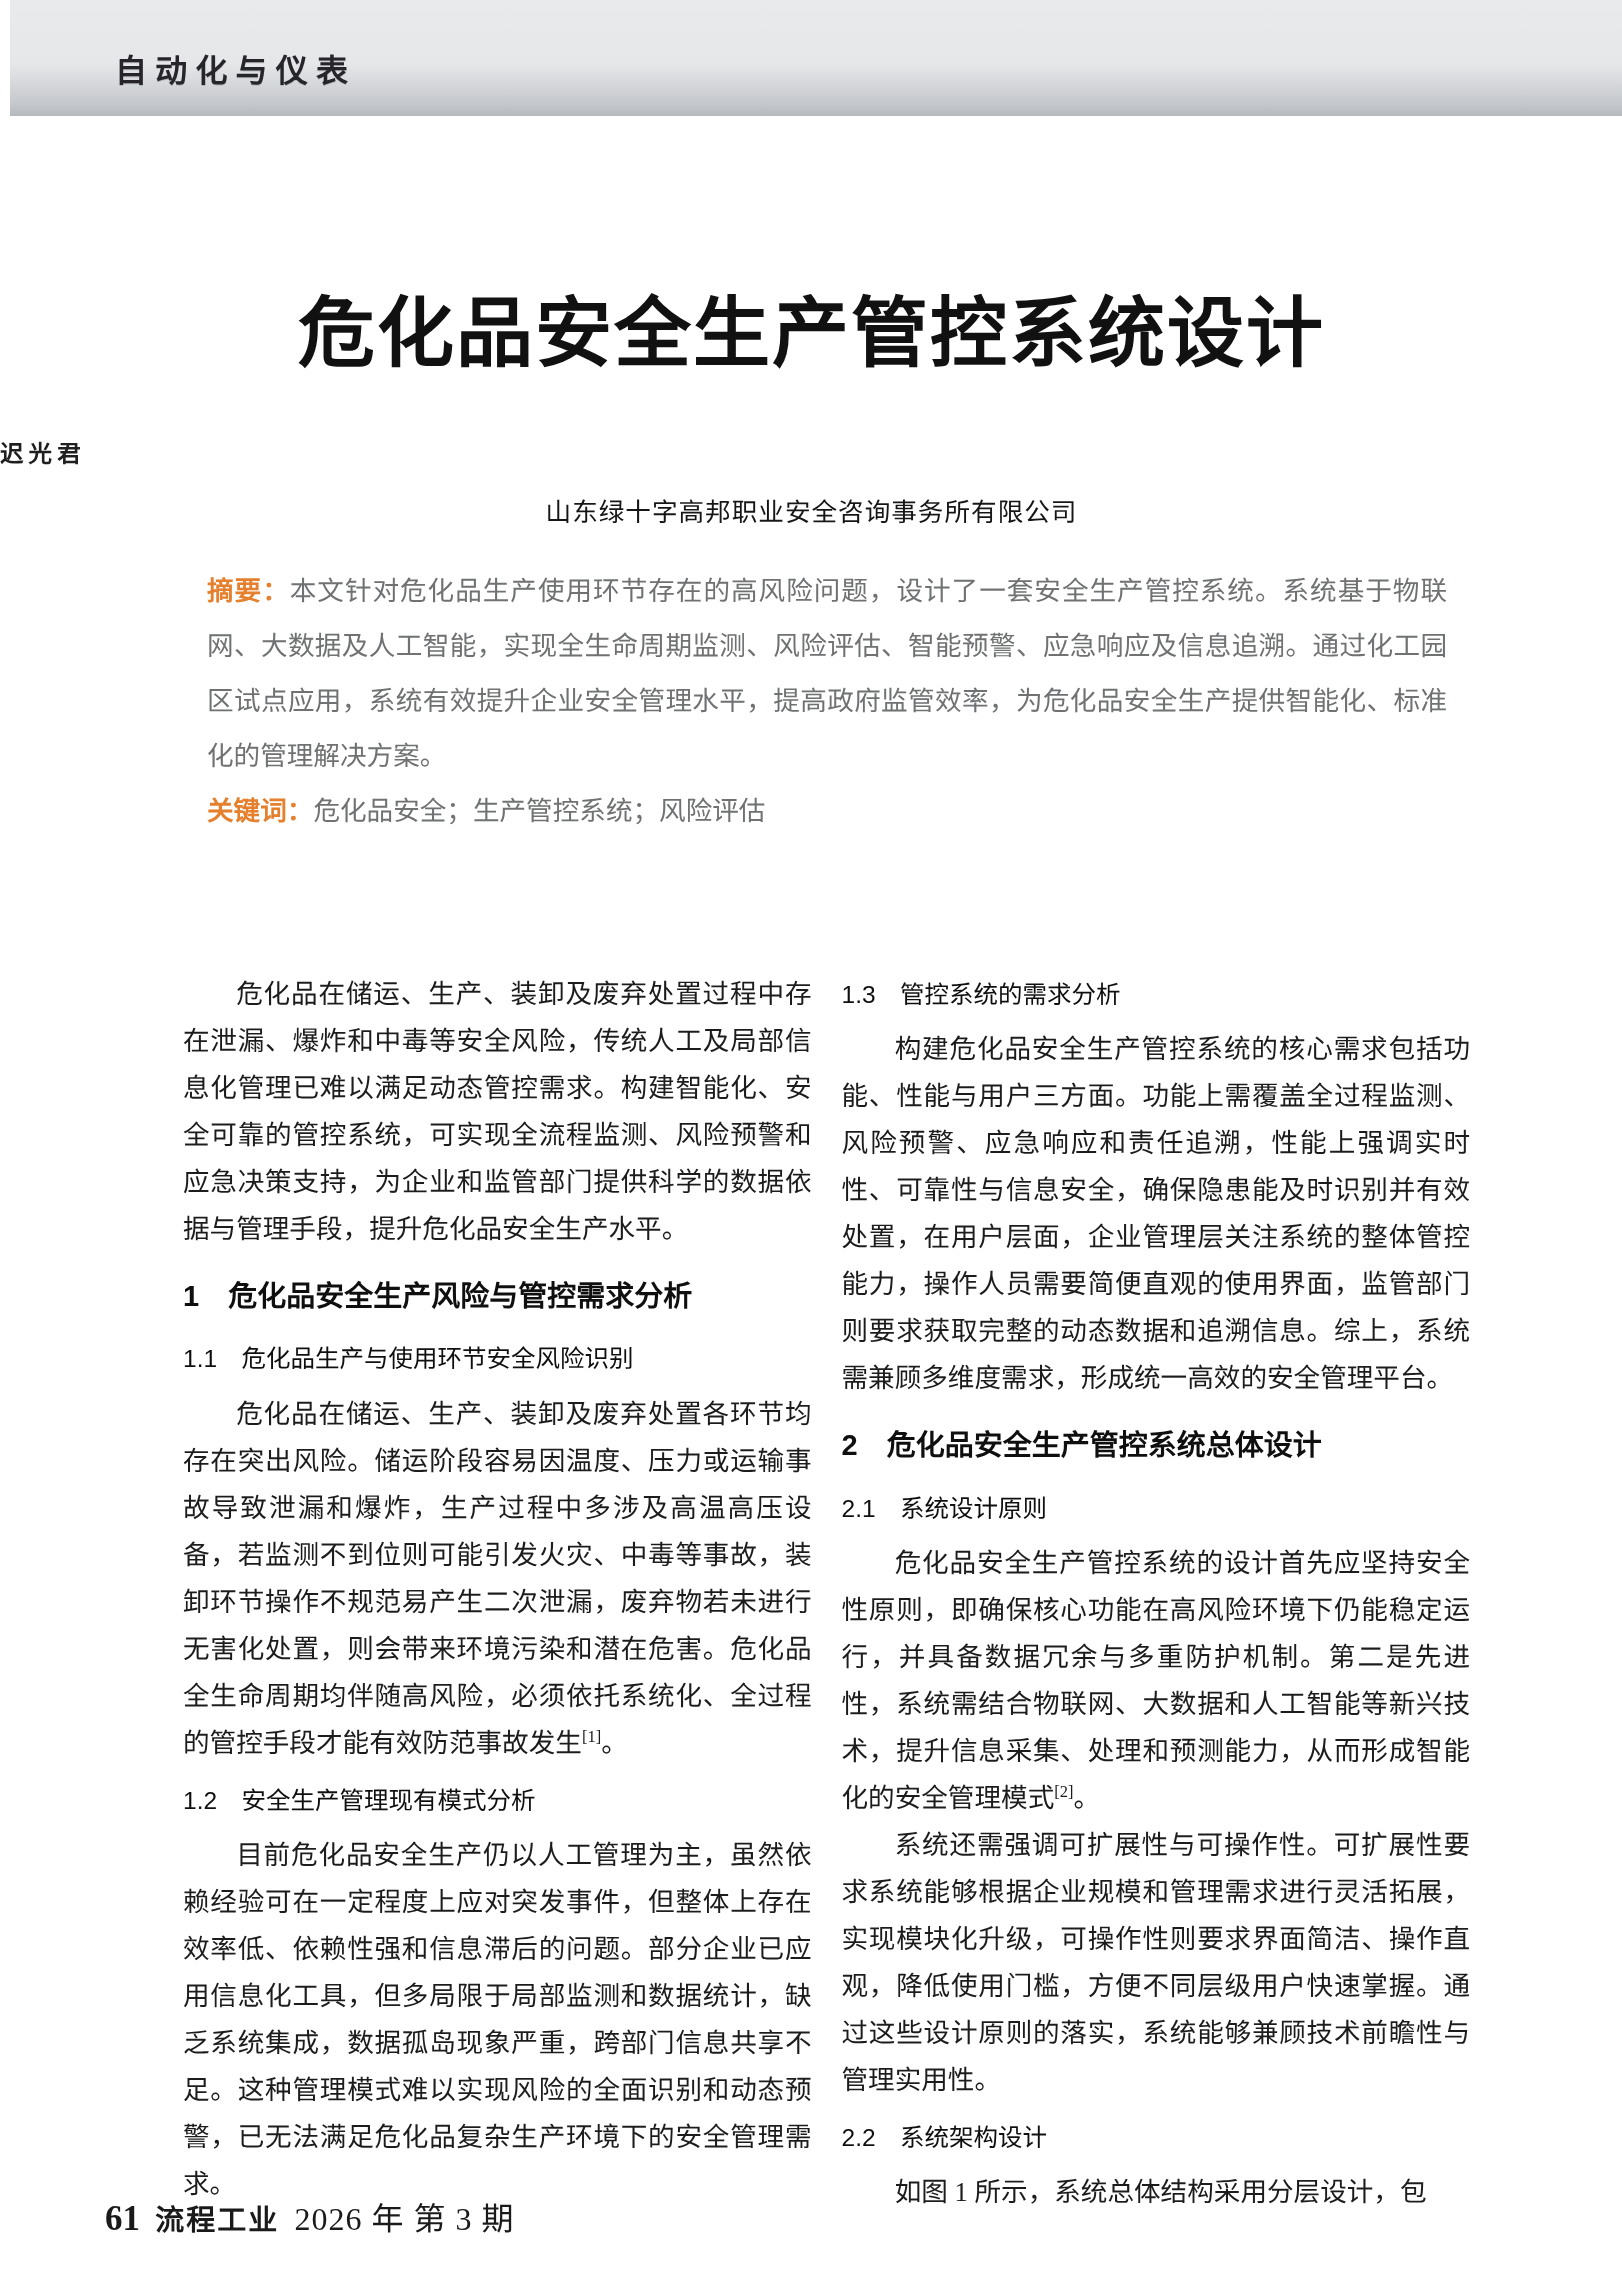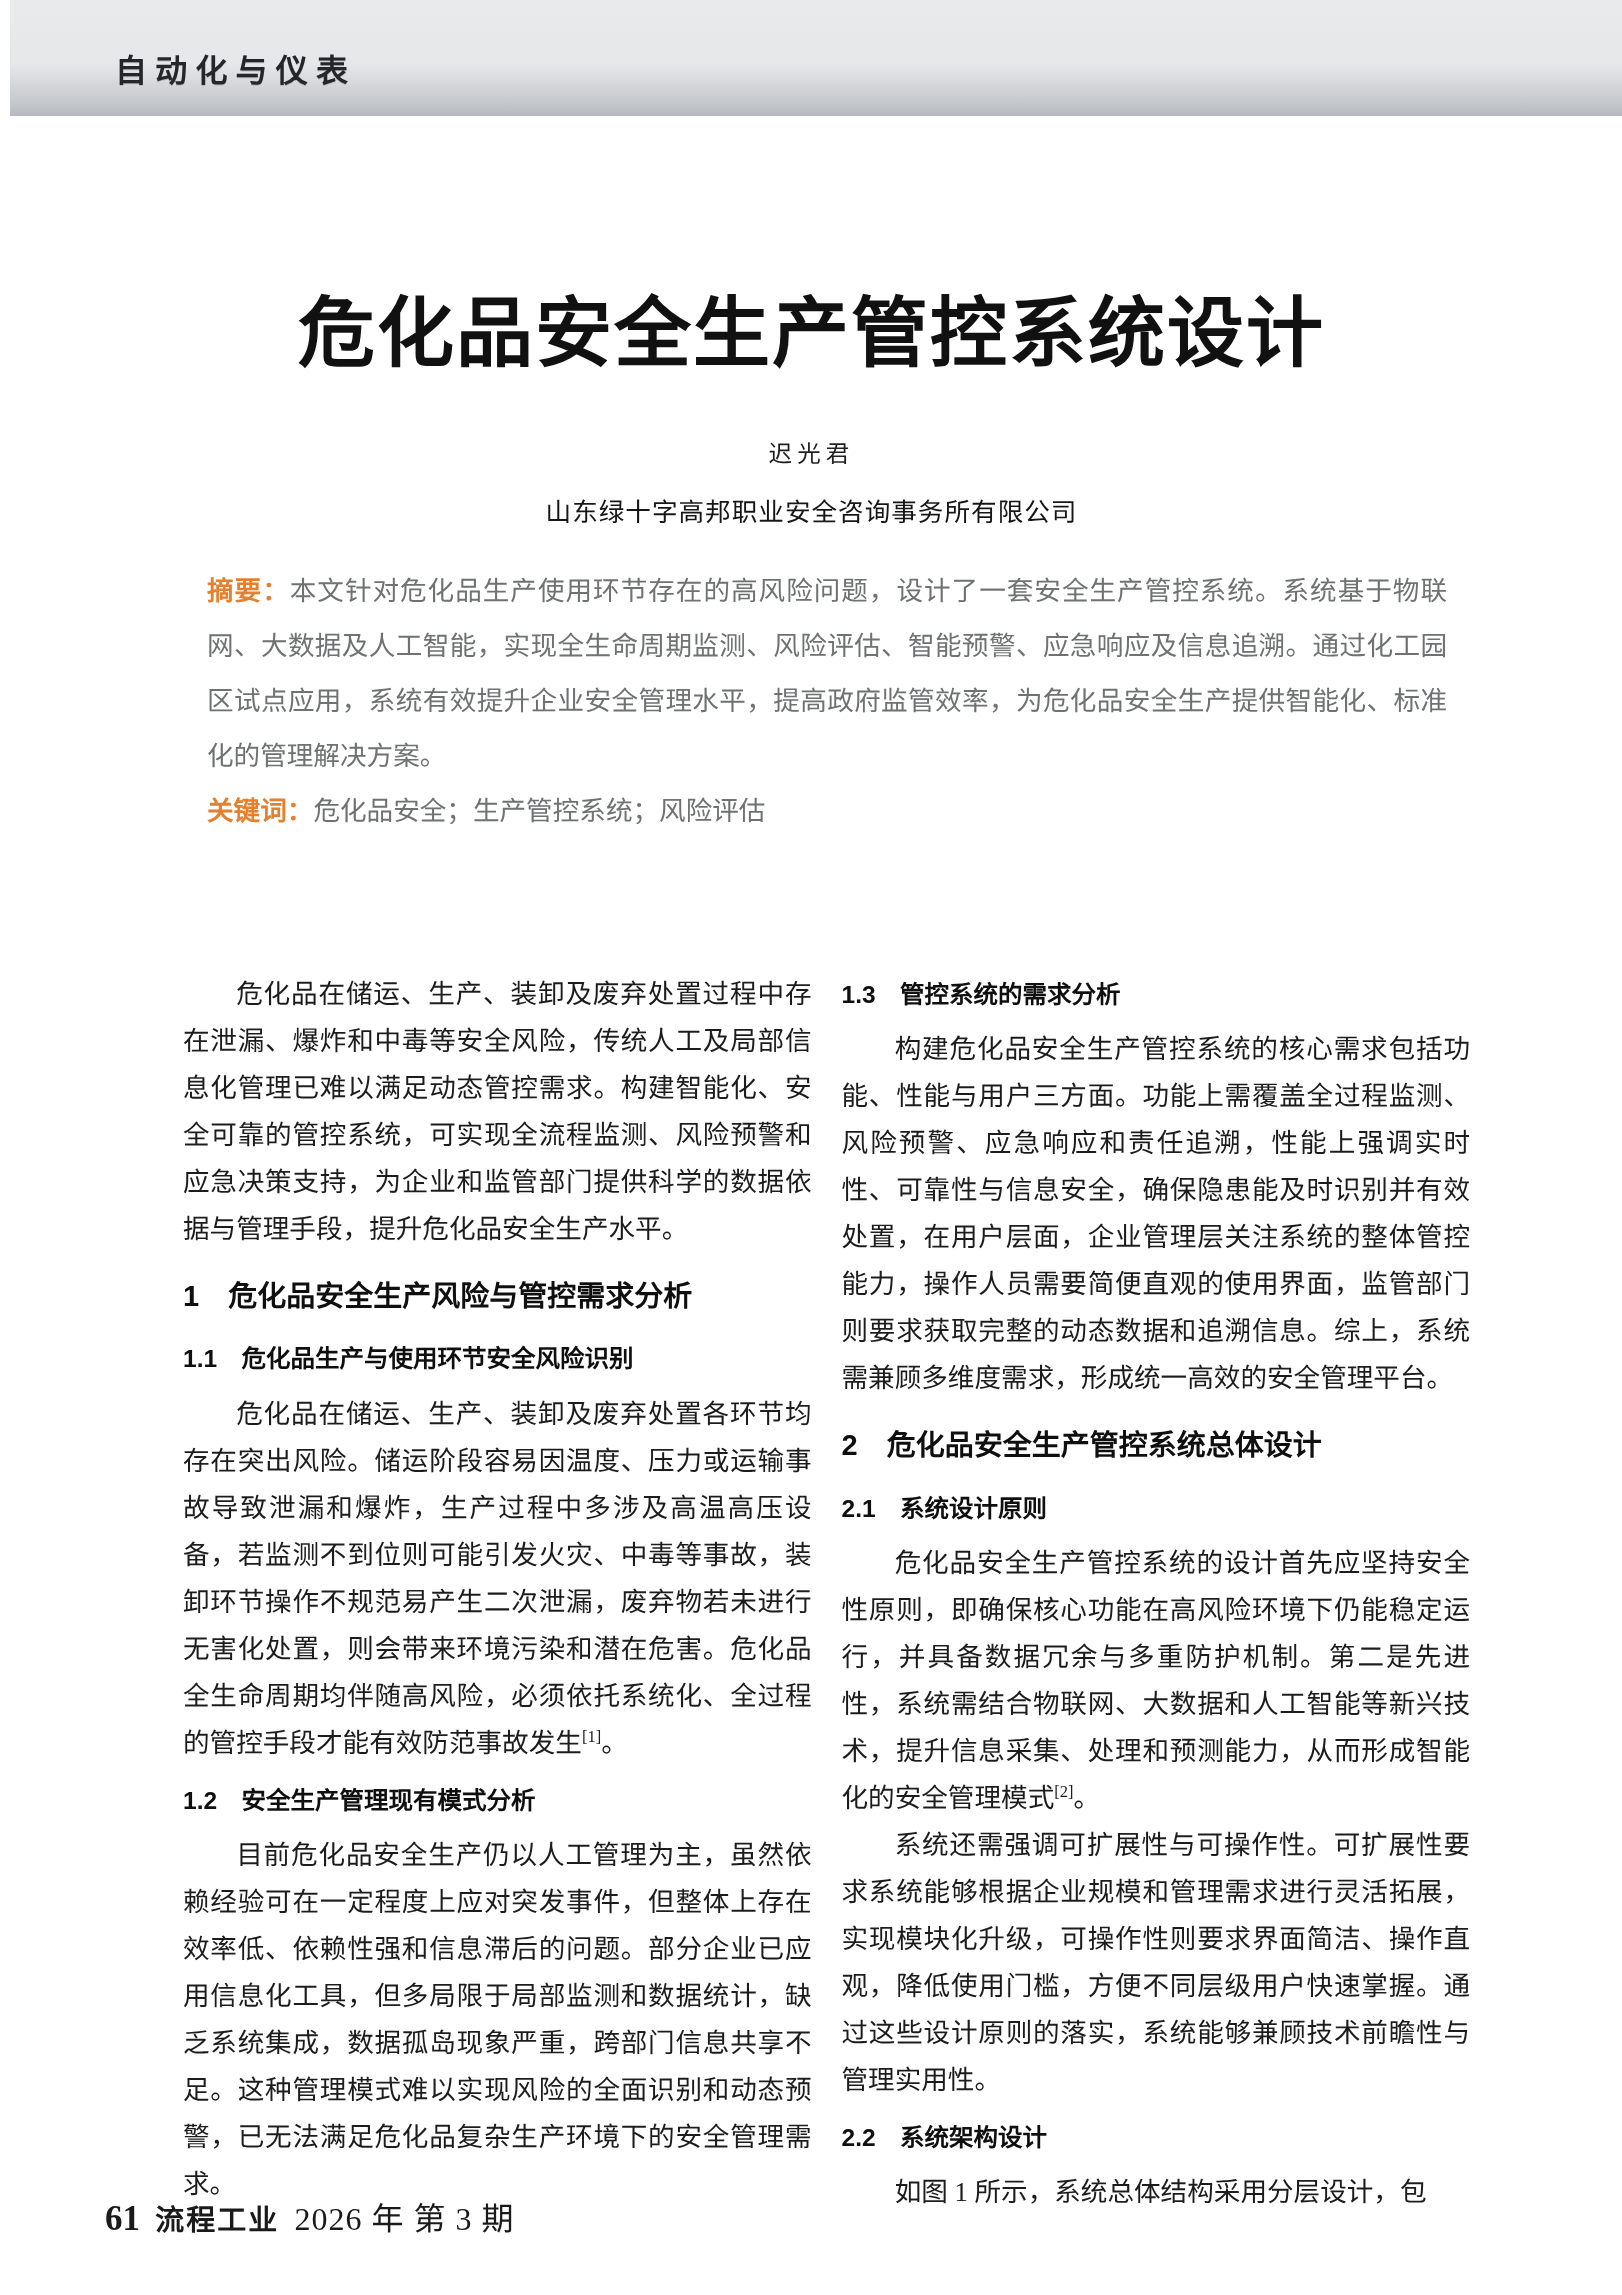--- a/index.html
+++ b/index.html
@@ -23,23 +23,23 @@
     text-shadow:0 1px 0 rgba(120,120,125,0.35);
   }
   .content{position:absolute;top:116px;left:0;width:100%;}
   .title{
     margin:169px 0 0 0;
     text-align:center;
     font-family:"Liberation Sans","DejaVu Sans",sans-serif;
     font-weight:bold;font-size:77px;letter-spacing:2px;line-height:1.25;color:#111;
   }
   .author{
-    margin-top:54px;text-align:center;
+    margin-top:54px;text-align:left;
     font-family:"Liberation Sans","DejaVu Sans",sans-serif;
-    font-size:23.5px;letter-spacing:5.1px;font-weight:400;
+    font-size:23.5px;letter-spacing:5.1px;font-weight:700;
   }
   .affiliation{
     margin-top:21.5px;text-align:center;
     font-size:25.6px;letter-spacing:1px;color:#161616;
   }
   .abstract,.keywords{
     margin:36px 176px 0 207px;
     font-family:"Liberation Sans","DejaVu Sans",sans-serif;
     font-size:26.6px;line-height:55px;
     text-align:justify;color:#6f7172;
@@ -58,21 +58,21 @@
     text-align:justify;text-indent:2em;color:#1c1c1c;
   }
   .sec{
     margin:20.4px 0 15.3px 0;
     font-family:"Liberation Sans","DejaVu Sans",sans-serif;
     font-weight:bold;font-size:29px;line-height:47px;color:#0f0f0f;
   }
   .sub{
     margin:10.2px 0 8.2px 0;
     font-family:"Liberation Sans","DejaVu Sans",sans-serif;
-    font-weight:bold;font-size:24.5px;line-height:47px;color:#0f0f0f;
+    font-weight:normal;font-size:24.5px;line-height:47px;color:#0f0f0f;
   }
   .sub.first{margin-top:0;}
   .ref{font-size:0.62em;vertical-align:super;line-height:0;}
   
   .footer{
     position:absolute;left:105px;top:2193px;
     display:inline-flex;align-items:baseline;gap:15.3px;color:#1a1a1a;
   }
   .pageno{font-size:35px;font-weight:bold;font-family:"Liberation Serif","DejaVu Serif",serif;}
   .fjournal{font-size:29px;font-weight:bold;letter-spacing:2px;}

